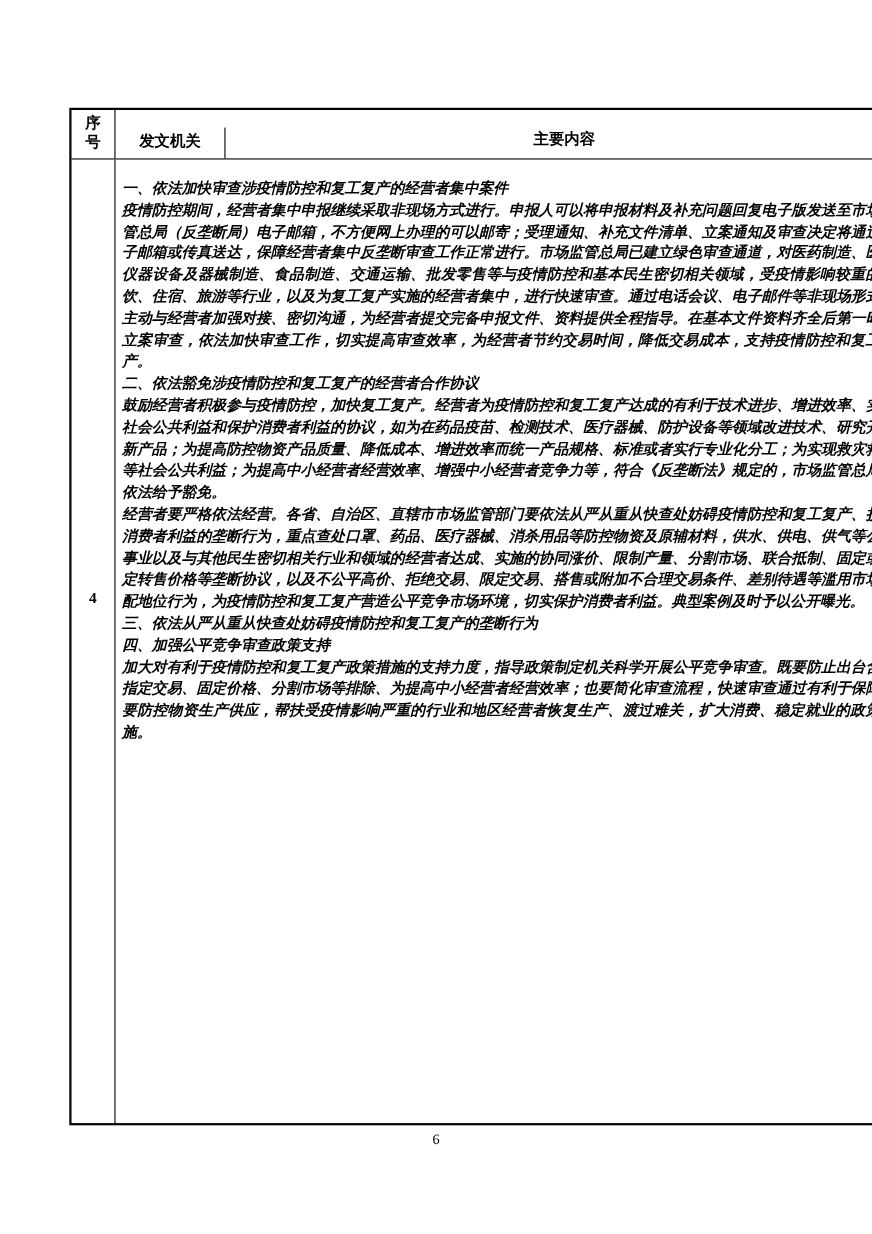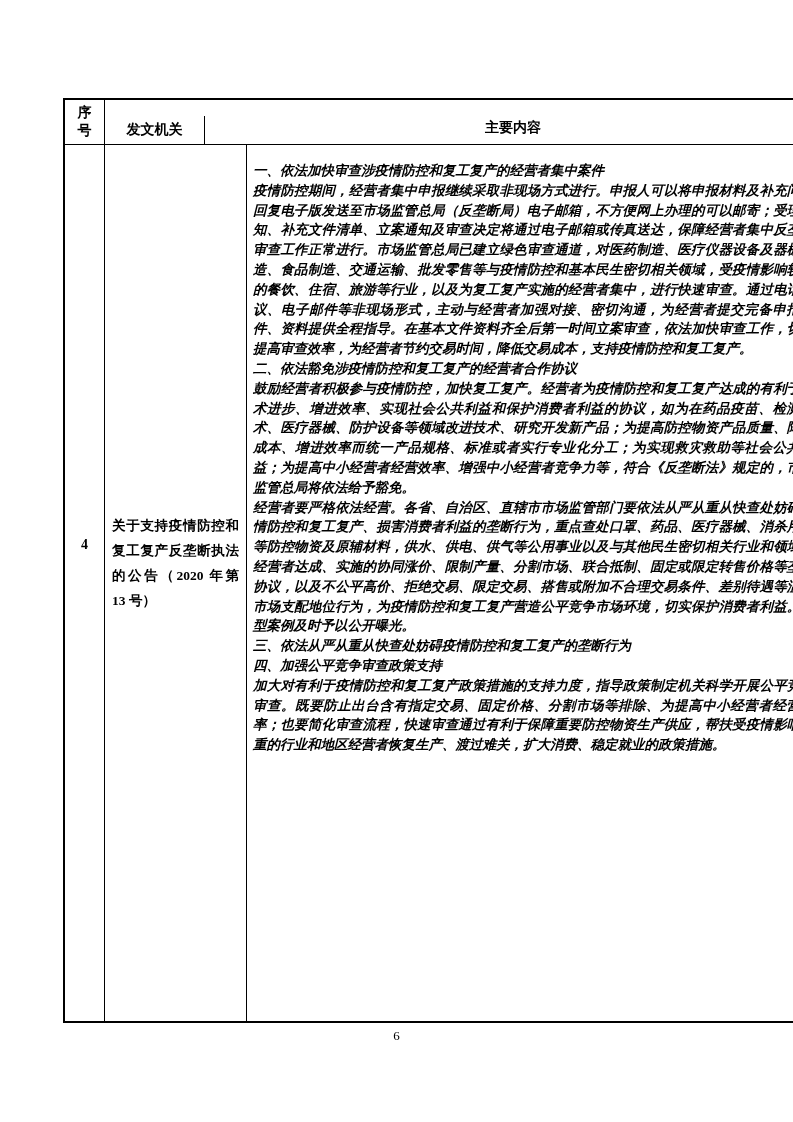--- a/index.html
+++ b/index.html
@@ -90,21 +90,20 @@
   <div class="doc-table">
 
     <div class="t-row t-header">
       <div class="t-cell col-seq">序号</div>
       <div class="t-cell col-agency">发文机关</div>
       <div class="t-cell col-content">主要内容</div>
     </div>
 
     <div class="t-row t-body">
       <div class="t-cell col-seq cell-seq">4</div>
-      <div class="t-cell col-title cell-title">关于支持疫情防控和复工复产反垄断执法的公告（2020 年第 13 号）</div>
       <div class="t-cell col-content cell-content">
         <p>一、依法加快审查涉疫情防控和复工复产的经营者集中案件</p>
         <p>疫情防控期间，经营者集中申报继续采取非现场方式进行。申报人可以将申报材料及补充问题回复电子版发送至市场监管总局（反垄断局）电子邮箱，不方便网上办理的可以邮寄；受理通知、补充文件清单、立案通知及审查决定将通过电子邮箱或传真送达，保障经营者集中反垄断审查工作正常进行。市场监管总局已建立绿色审查通道，对医药制造、医疗仪器设备及器械制造、食品制造、交通运输、批发零售等与疫情防控和基本民生密切相关领域，受疫情影响较重的餐饮、住宿、旅游等行业，以及为复工复产实施的经营者集中，进行快速审查。通过电话会议、电子邮件等非现场形式，主动与经营者加强对接、密切沟通，为经营者提交完备申报文件、资料提供全程指导。在基本文件资料齐全后第一时间立案审查，依法加快审查工作，切实提高审查效率，为经营者节约交易时间，降低交易成本，支持疫情防控和复工复产。</p>
         <p>二、依法豁免涉疫情防控和复工复产的经营者合作协议</p>
         <p>鼓励经营者积极参与疫情防控，加快复工复产。经营者为疫情防控和复工复产达成的有利于技术进步、增进效率、实现社会公共利益和保护消费者利益的协议，如为在药品疫苗、检测技术、医疗器械、防护设备等领域改进技术、研究开发新产品；为提高防控物资产品质量、降低成本、增进效率而统一产品规格、标准或者实行专业化分工；为实现救灾救助等社会公共利益；为提高中小经营者经营效率、增强中小经营者竞争力等，符合《反垄断法》规定的，市场监管总局将依法给予豁免。</p>
         <p>经营者要严格依法经营。各省、自治区、直辖市市场监管部门要依法从严从重从快查处妨碍疫情防控和复工复产、损害消费者利益的垄断行为，重点查处口罩、药品、医疗器械、消杀用品等防控物资及原辅材料，供水、供电、供气等公用事业以及与其他民生密切相关行业和领域的经营者达成、实施的协同涨价、限制产量、分割市场、联合抵制、固定或限定转售价格等垄断协议，以及不公平高价、拒绝交易、限定交易、搭售或附加不合理交易条件、差别待遇等滥用市场支配地位行为，为疫情防控和复工复产营造公平竞争市场环境，切实保护消费者利益。典型案例及时予以公开曝光。</p>
         <p>三、依法从严从重从快查处妨碍疫情防控和复工复产的垄断行为</p>
         <p>四、加强公平竞争审查政策支持</p>
         <p>加大对有利于疫情防控和复工复产政策措施的支持力度，指导政策制定机关科学开展公平竞争审查。既要防止出台含有指定交易、固定价格、分割市场等排除、为提高中小经营者经营效率；也要简化审查流程，快速审查通过有利于保障重要防控物资生产供应，帮扶受疫情影响严重的行业和地区经营者恢复生产、渡过难关，扩大消费、稳定就业的政策措施。</p>
       </div>

